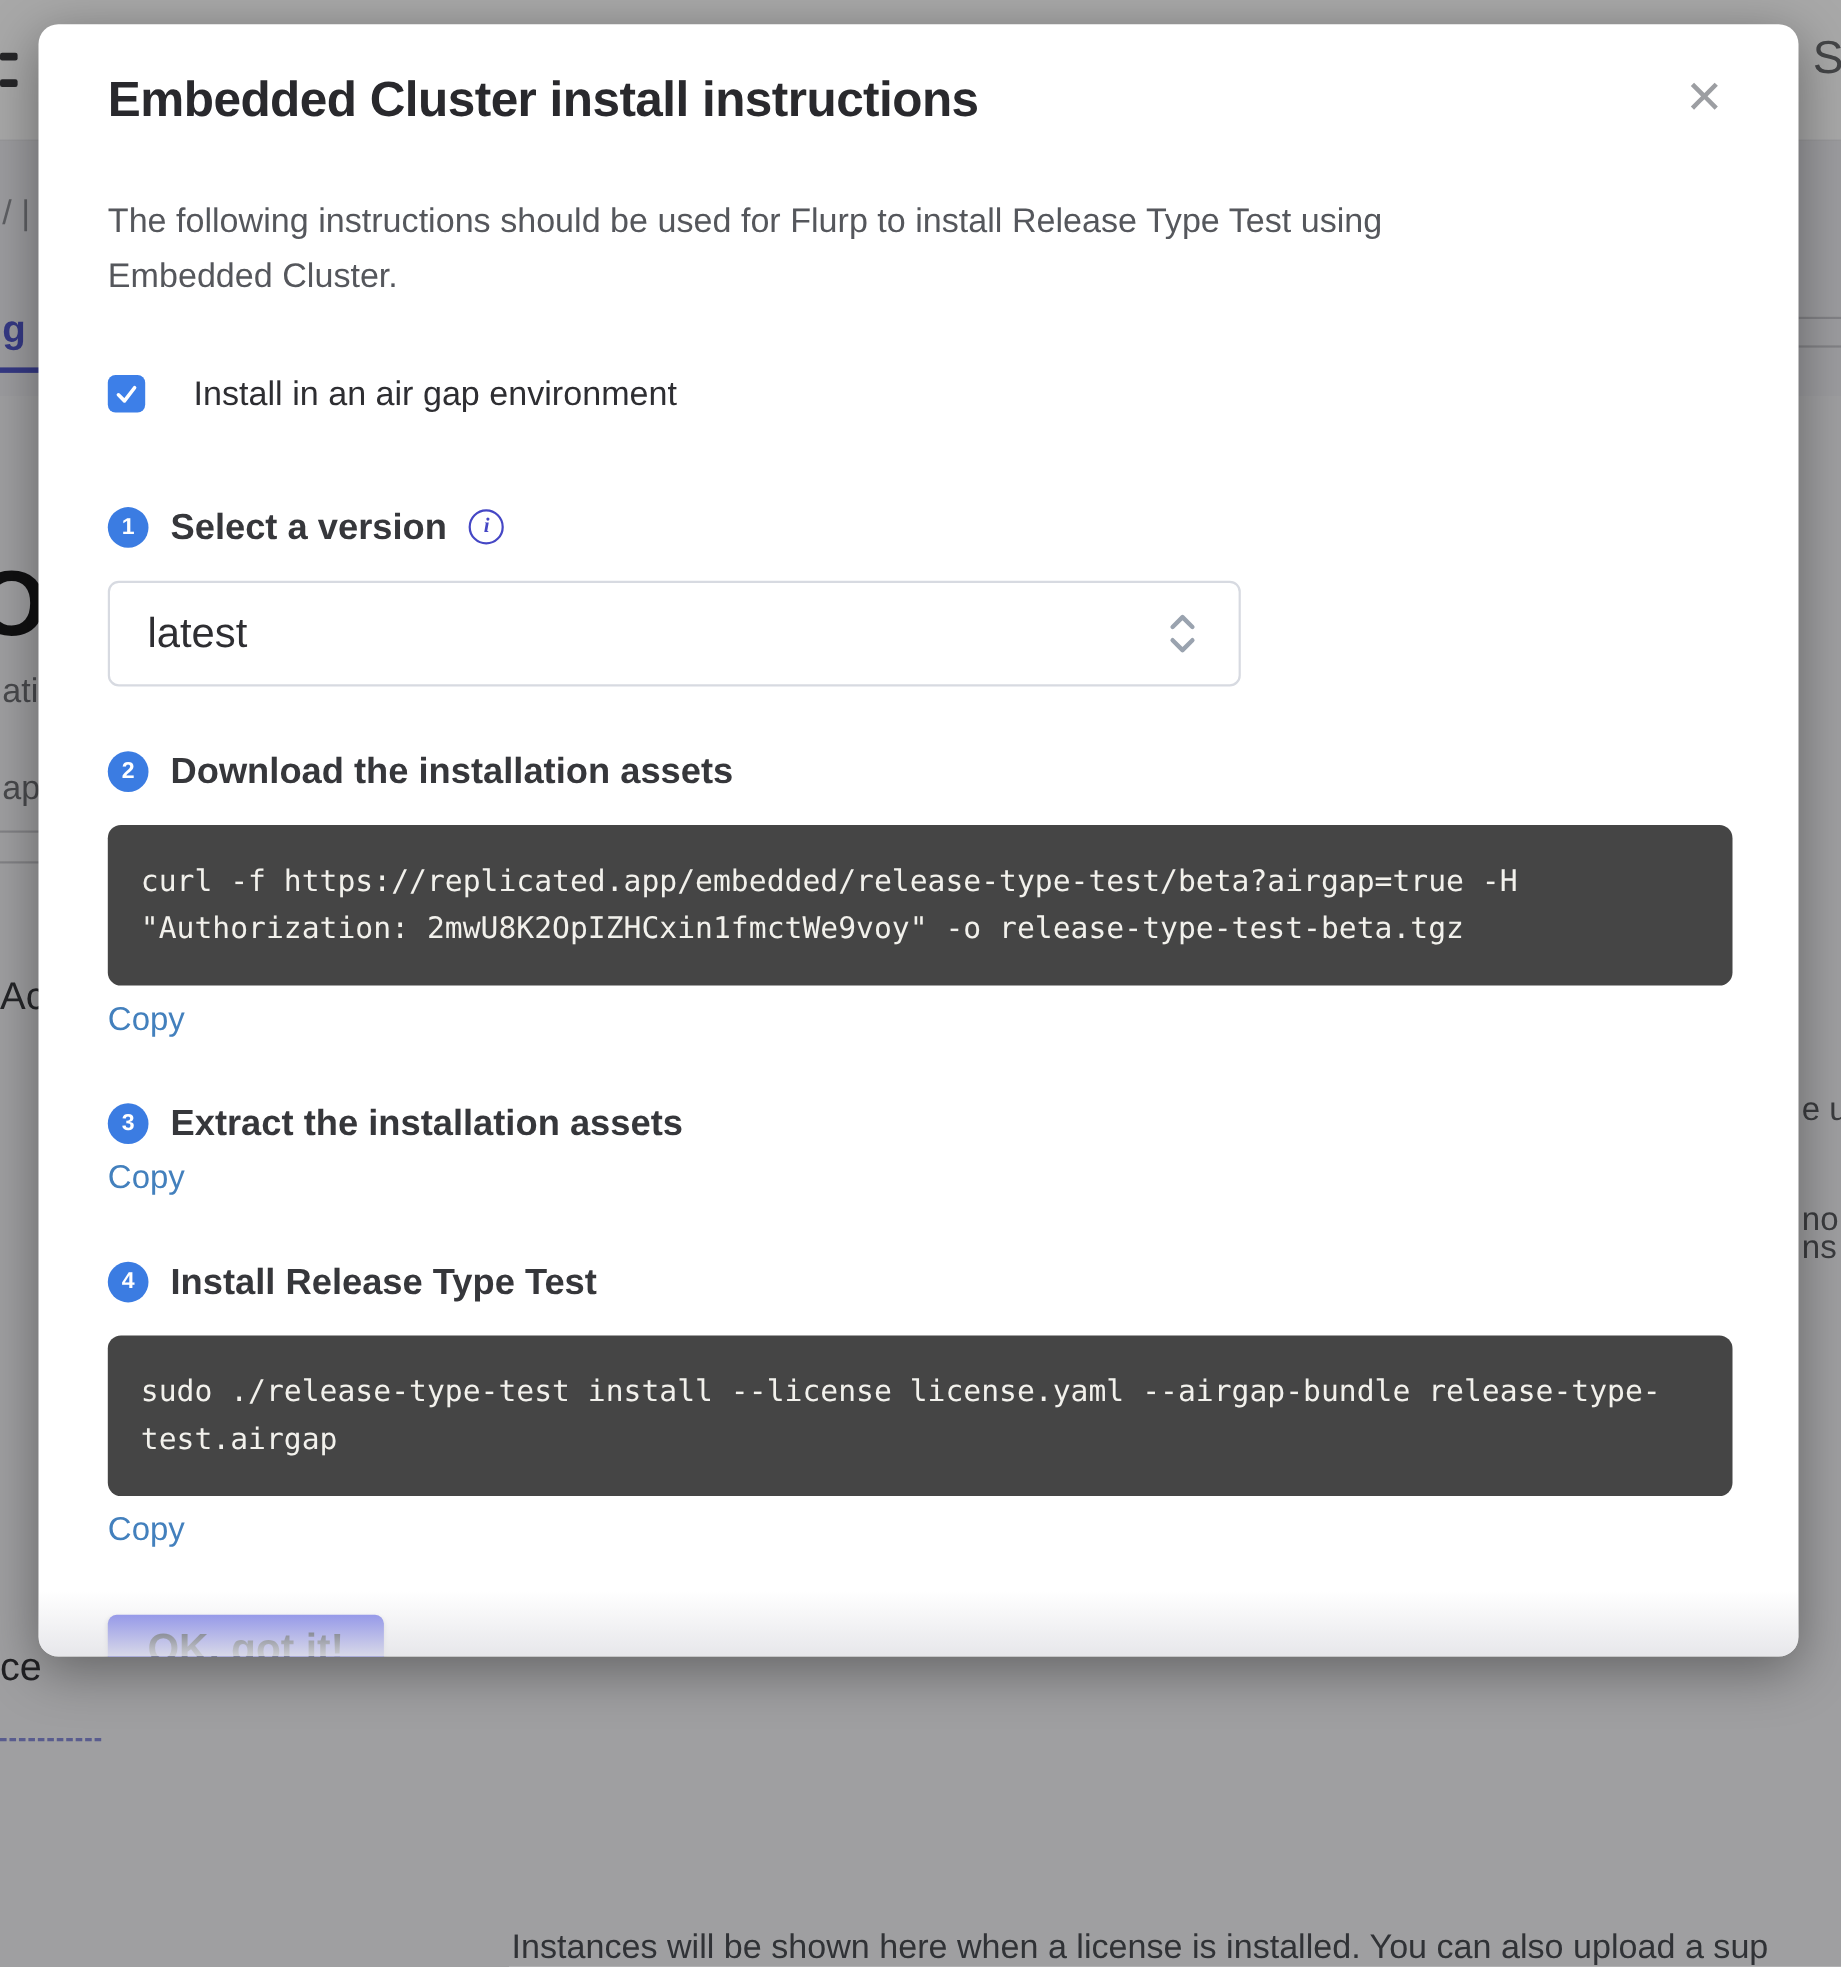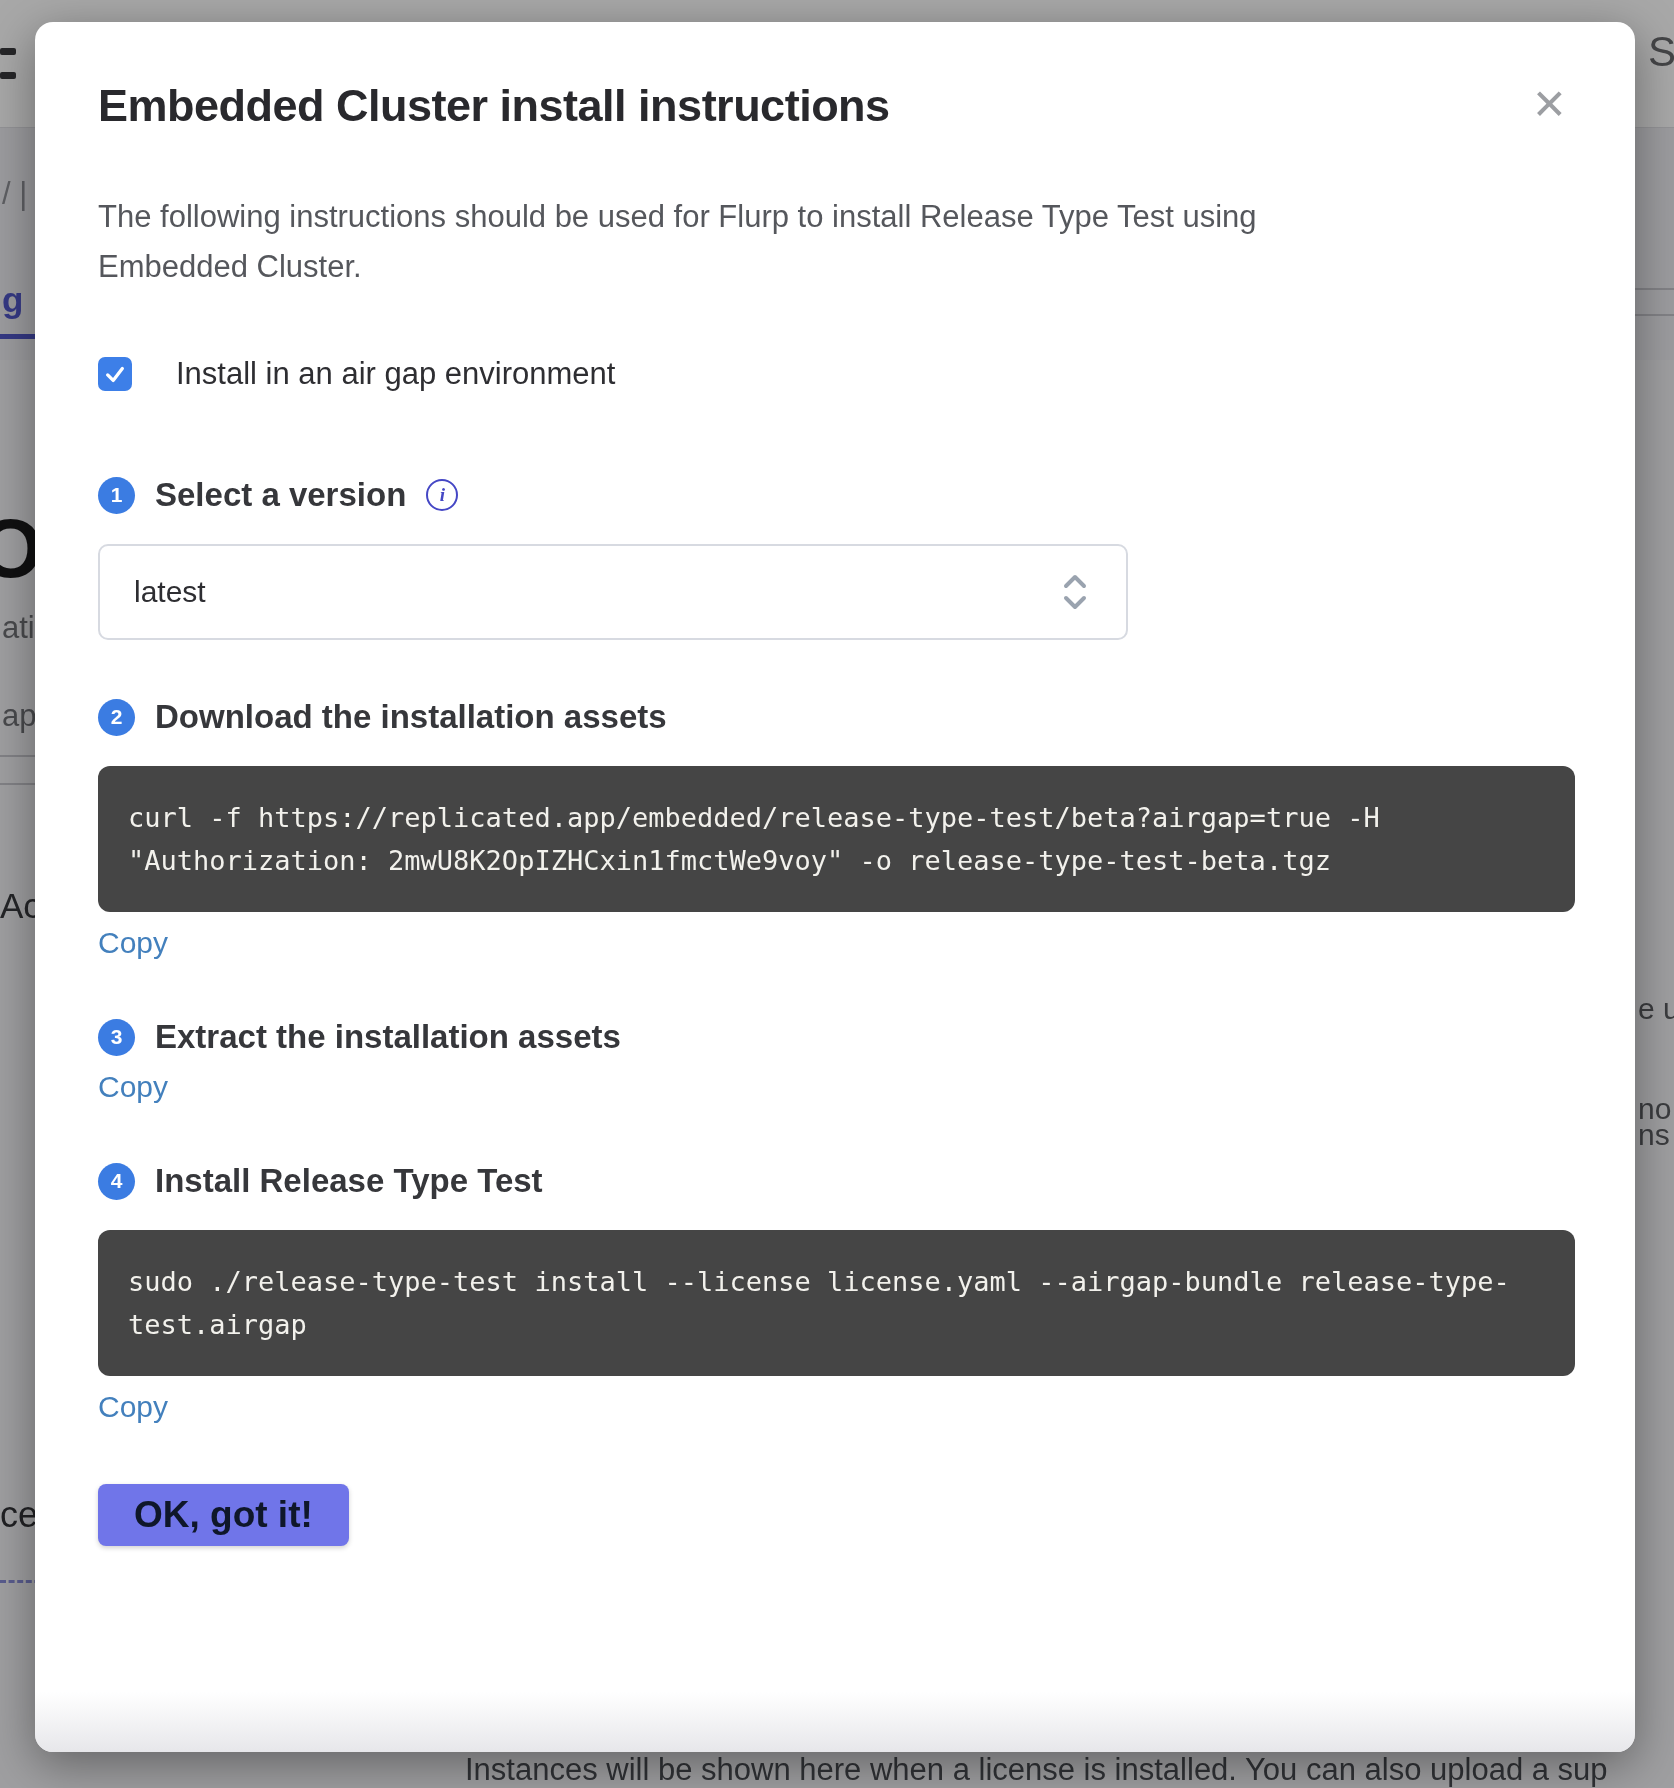--- a/index.html
+++ b/index.html
@@ -15,24 +15,24 @@
   .frag { position:absolute; white-space:nowrap; }
   .bd-logo-bar { position:absolute; width:16px; height:7px; background:#3a3a3e; border-radius:2px; }
   .bd-tab-underline { position:absolute; left:0; top:334px; width:92px; height:5px; background:#5157c9; }
   .bd-line { position:absolute; height:2px; background:#c6c6cb; }
   .bd-dashed { position:absolute; left:0; top:1580px; width:92px;
                border-top:3px dashed #888cd8; }
 
   .overlay { position:absolute; inset:0; background:rgba(0,0,0,0.34); }
 
   
-  .modal { position:absolute; left:35px; top:22px; width:1600px; height:1730px;
+  .modal { position:absolute; left:35px; top:22px; width:1600px; height:1484px;
            background:#ffffff; border-radius:18px;
            box-shadow:0 12px 48px rgba(0,0,0,0.38);
-           padding:58px 60px 0 63px; overflow:hidden; }
+           padding:42px 60px 0 63px; overflow:hidden; }
   .modal-fade { position:absolute; left:0; bottom:0; width:100%; height:60px;
                 background:linear-gradient(to bottom, rgba(240,240,242,0), rgba(228,228,232,0.9));
                 pointer-events:none; }
   .modal-header { display:flex; justify-content:space-between; align-items:flex-start; }
   .modal-title { font-size:45px; font-weight:800; color:#29292d; letter-spacing:-0.5px; }
   .close-btn { font-size:42px; line-height:42px; color:#9c9ea2; cursor:pointer;
                font-weight:400; padding:4px 8px; }
   .modal-desc { margin-top:60px; font-size:31px; line-height:50px; color:#55575c;
                 max-width:1290px; }
 
@@ -51,21 +51,21 @@
                border:2.5px solid #4547c5; color:#4547c5; font-size:19px;
                display:flex; align-items:center; justify-content:center;
                font-family:"Liberation Serif", serif; font-style:italic; font-weight:700; }
   .mt-step1 { margin-top:84px; }
   .mt-step  { margin-top:58px; }
 
   .select-box { margin-top:30px; width:1030px; height:96px; border:2px solid #d7dae1;
                 border-radius:10px; display:flex; align-items:center;
                 justify-content:space-between; padding:0 34px; cursor:pointer;
                 background:#fff; }
-  .select-value { font-size:30px; color:#2e2e32; }
+  .select-value { font-size:38px; color:#2e2e32; }
   .select-chevrons { display:flex; flex-direction:column; align-items:center; }
 
   .code-block { margin-top:30px; width:1477px; background:#454545; border-radius:12px;
                 padding:30px 30px; font-family:"DejaVu Sans Mono", monospace;
                 font-size:27px; line-height:43px; color:#f2f1ec;
                 white-space:pre-wrap; word-break:break-word; }
   .copy-link { margin-top:14px; font-size:30px; color:#4380bd; cursor:pointer;
                display:inline-block; }
   .copy-wrap { margin-top:0; }
 

